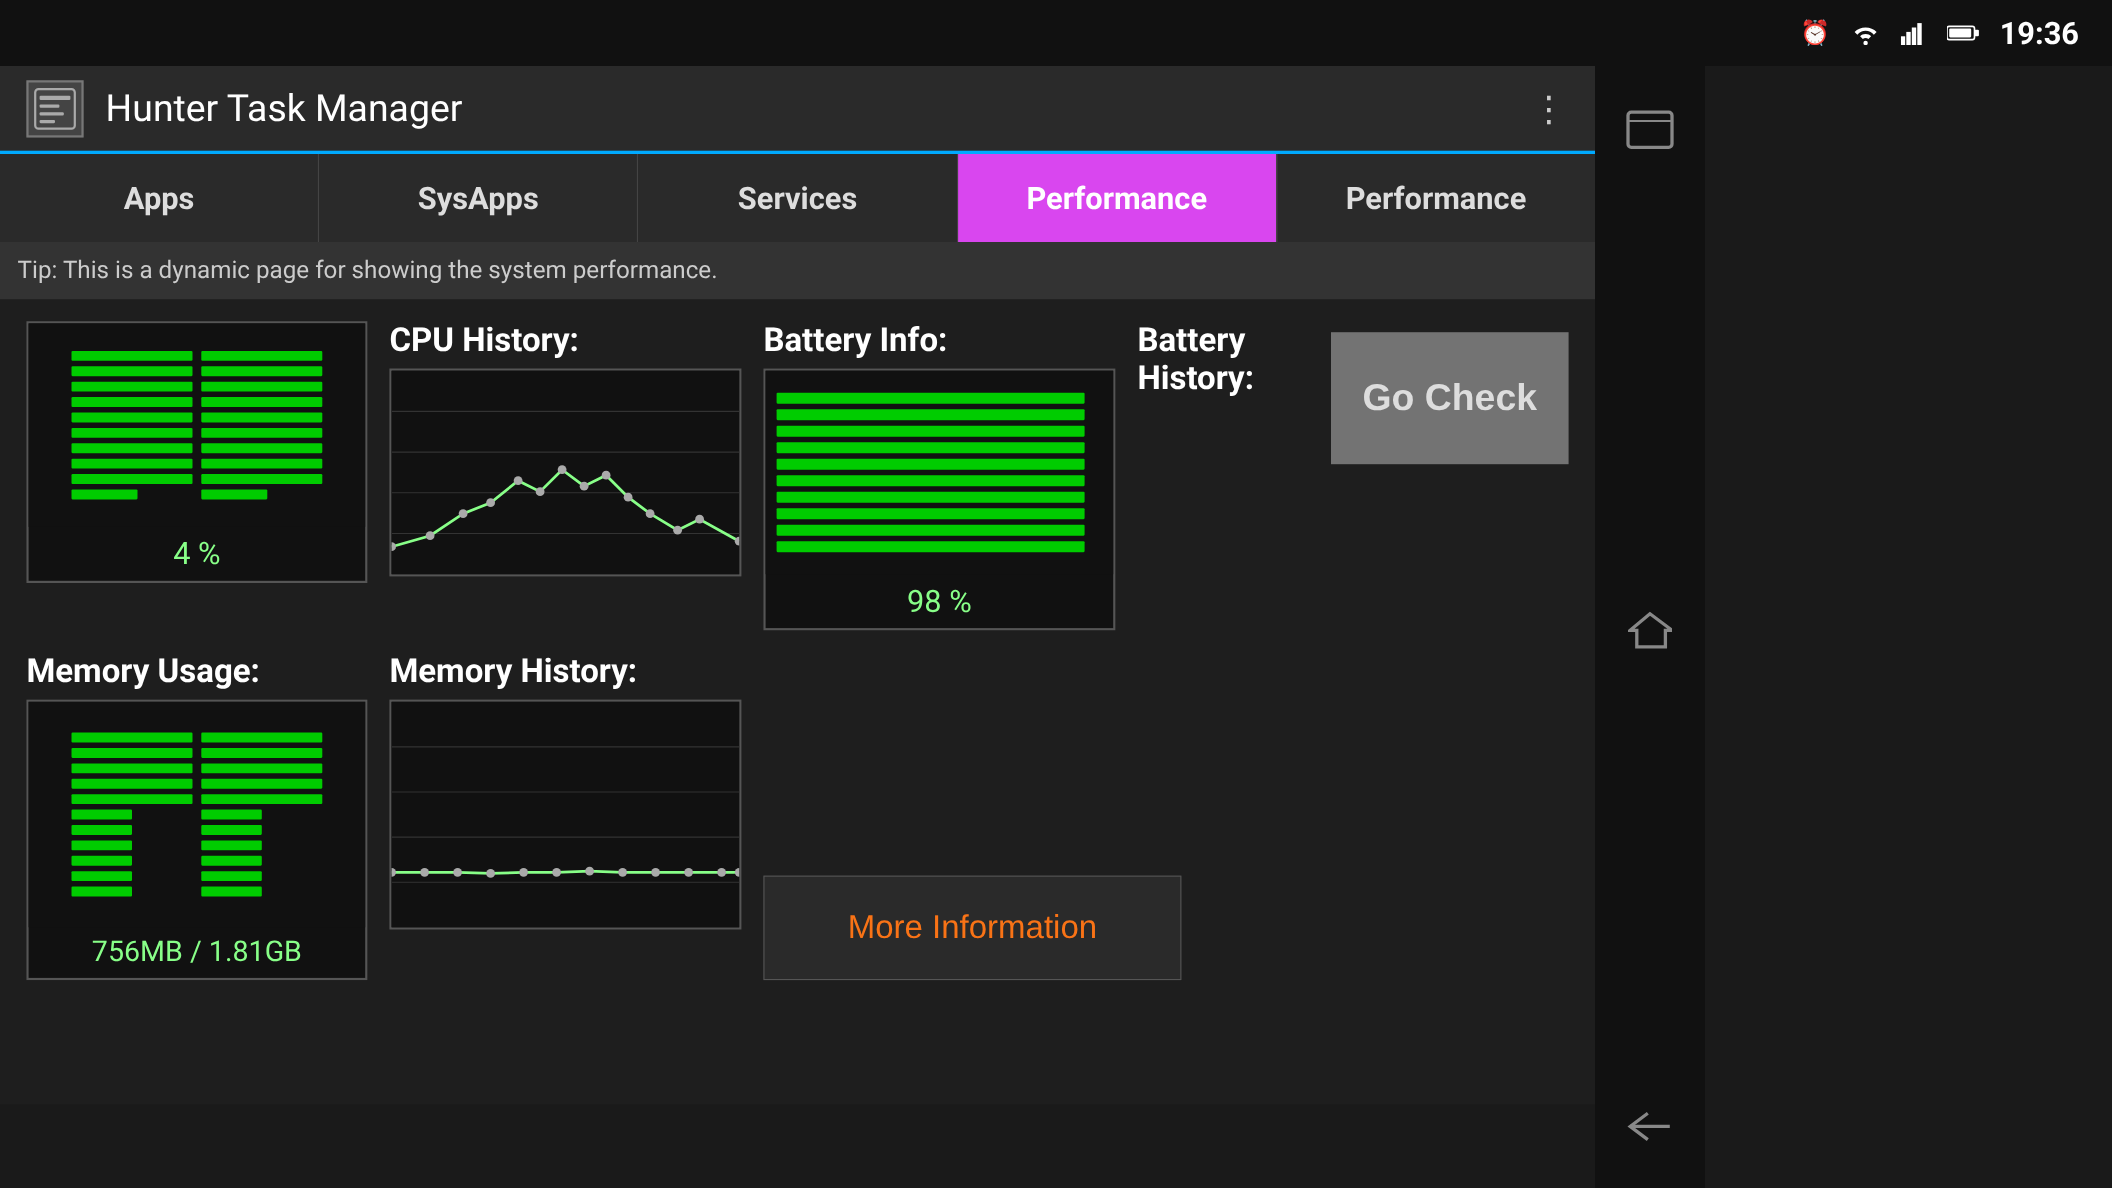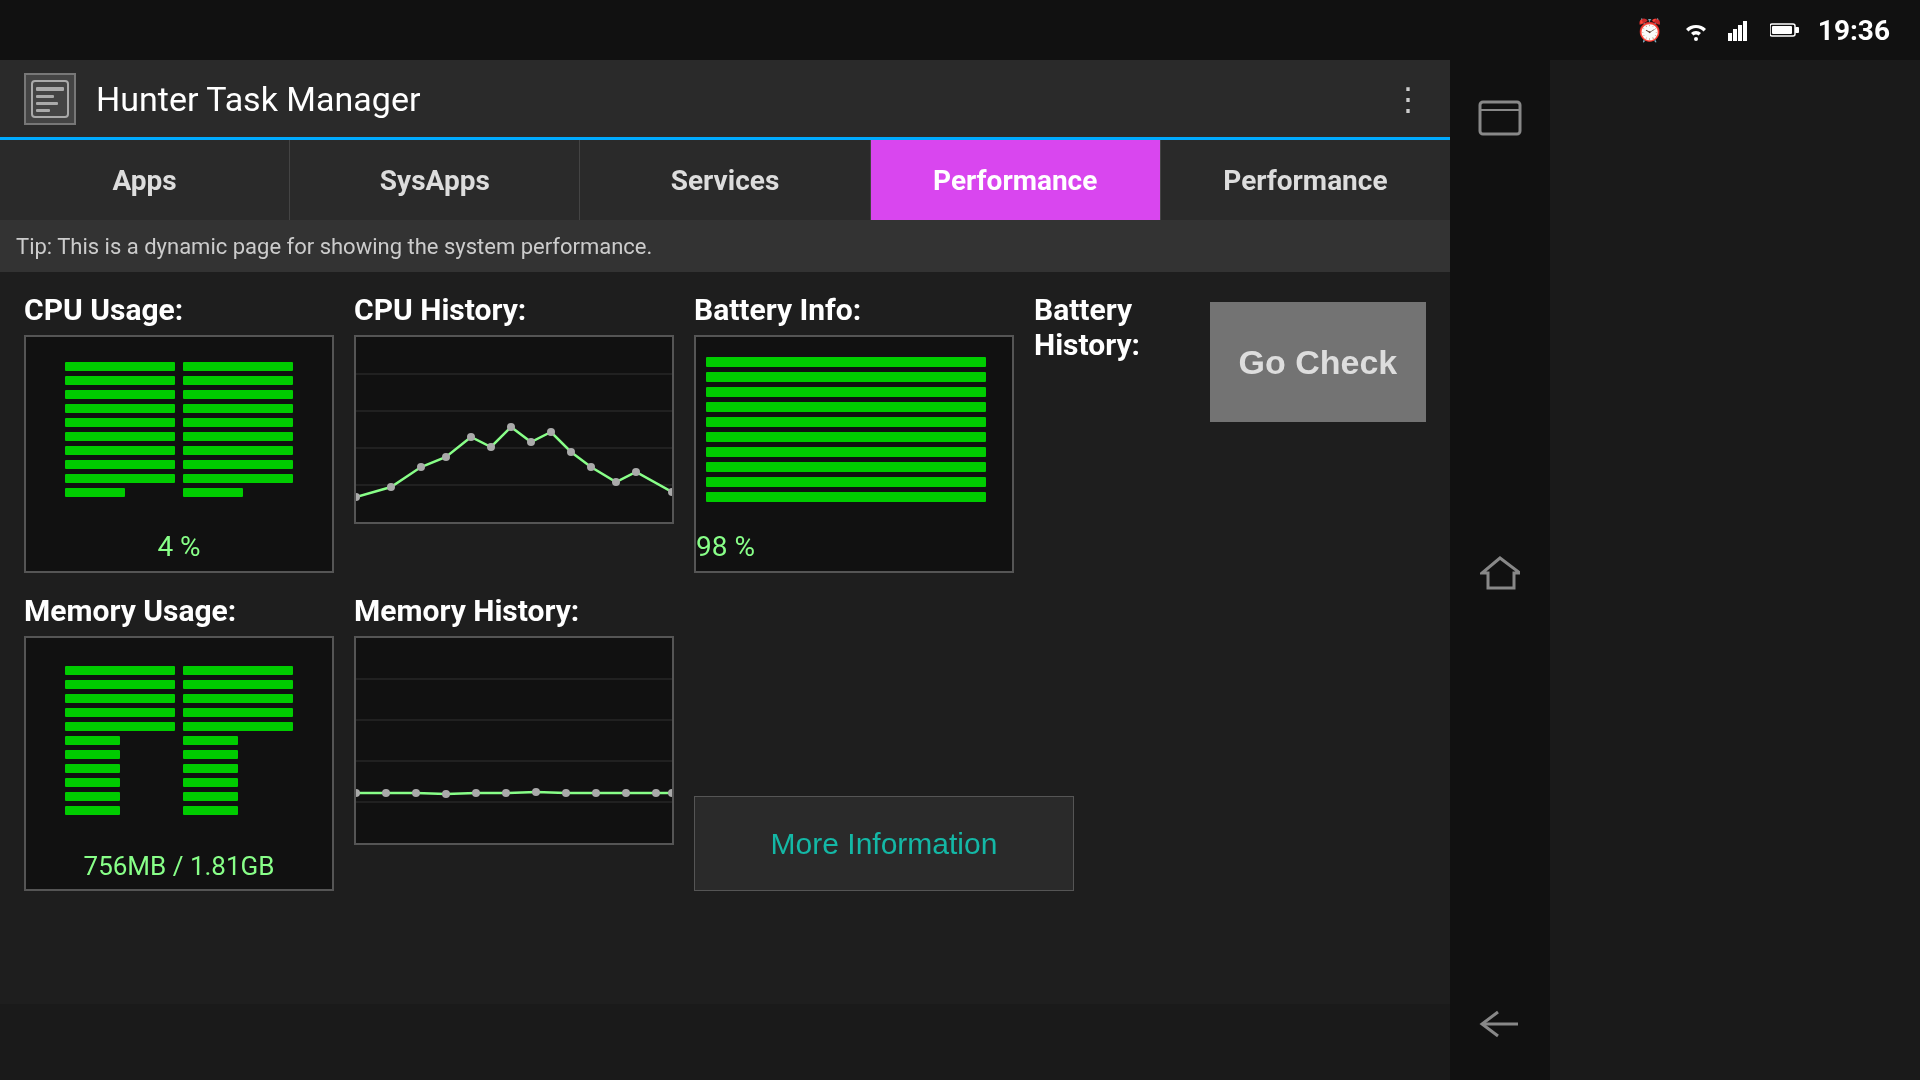--- a/index.html
+++ b/index.html
@@ -196,21 +196,21 @@
       justify-content: center;
     }
     .battery-bar-row {
       height: 10px;
       background: #00cc00;
       border-radius: 1px;
     }
     .battery-percent {
       color: #88ff88;
       font-size: 28px;
-      text-align: left;
+      text-align: center;
       padding: 8px 0;
     }
 
     
     #battery-history-section {
       flex: 1;
       display: flex;
       flex-direction: row;
     }
     #go-check-btn {
@@ -259,21 +259,21 @@
       flex: 1;
       display: flex;
       flex-direction: column;
       justify-content: flex-end;
     }
     #more-info-btn {
       width: 380px;
       height: 95px;
       background: #2a2a2a;
       border: 1px solid #555;
-      color: #14b8a6;
+      color: #f97316;
       font-size: 30px;
       cursor: pointer;
       display: flex;
       align-items: center;
       justify-content: center;
       margin-top: auto;
     }
 
     
     #right-sidebar {
@@ -363,21 +363,20 @@
 
   <div id="tip-bar">
     <span>Tip: This is a dynamic page for showing the system performance.</span>
   </div>
 
   <div id="content">
 
     <div class="metrics-row">
 
       <div>
-        <div class="section-label">CPU Usage:</div>
         <div id="cpu-usage-widget" class="widget-box">
           <div id="cpu-usage-chart">
             <div class="bar-group">
               <div class="bar-row" style="width:110px"></div>
               <div class="bar-row" style="width:110px"></div>
               <div class="bar-row" style="width:110px"></div>
               <div class="bar-row" style="width:110px"></div>
               <div class="bar-row" style="width:110px"></div>
               <div class="bar-row" style="width:110px"></div>
               <div class="bar-row" style="width:110px"></div>

